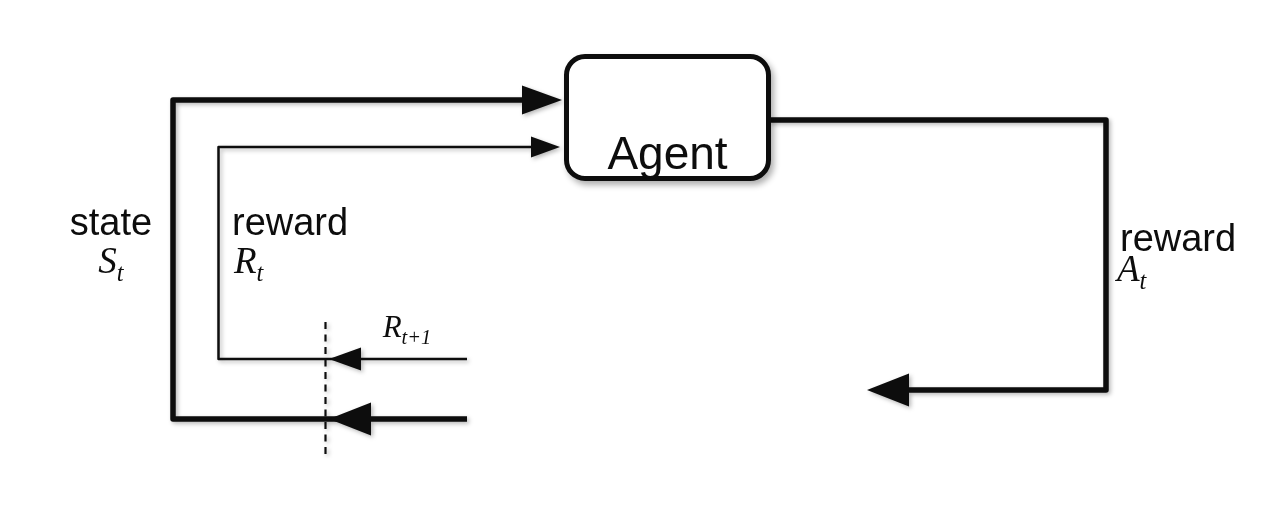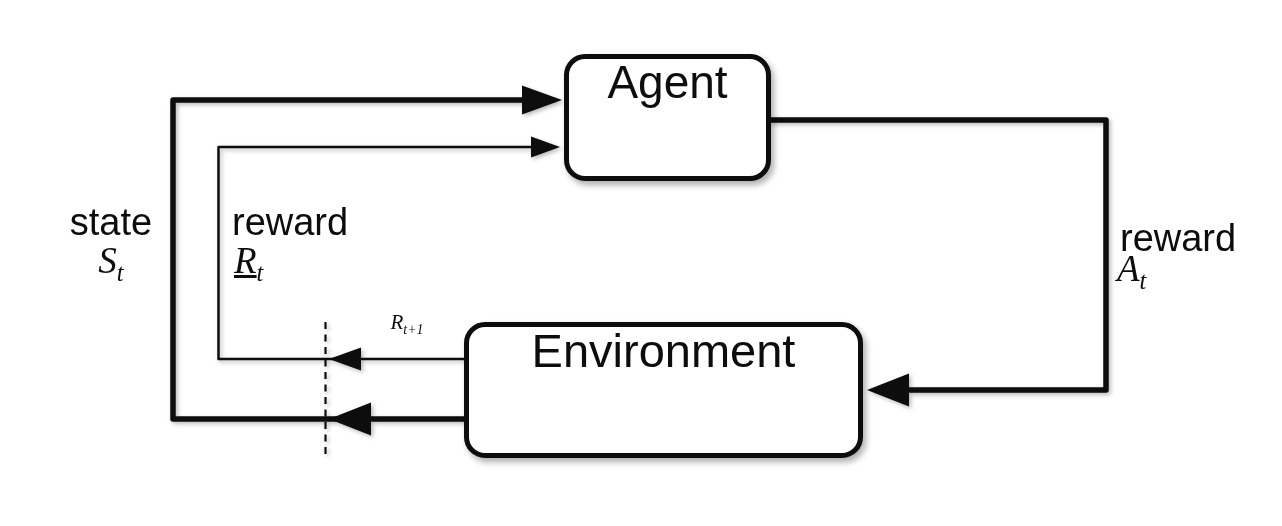--- a/index.html
+++ b/index.html
@@ -24,21 +24,21 @@
     filter: drop-shadow(2px 2.5px 2px rgba(0,0,0,0.28));
   }
   .node {
     position: absolute;
     box-sizing: border-box;
     background: #ffffff;
     border: 5px solid #0d0d0d;
     border-radius: 21px;
     box-shadow: 3px 4px 6px rgba(0,0,0,0.32);
     display: flex;
-    align-items: flex-start;
+    align-items: flex-end;
     justify-content: center;
     line-height: 1;
   }
   .node-agent {
     left: 564px; top: 54px;
     width: 207px; height: 127px;
     font-size: 46px;
   }
   .node-environment {
     left: 464px; top: 322px;
@@ -57,27 +57,27 @@
     font-family: "Liberation Serif", serif;
     font-style: italic;
     font-size: 37px;
   }
   .math sub {
     font-size: 0.66em;
     font-style: italic;
     line-height: 0;
   }
   .math-sm {
-    font-size: 21px;
+    font-size: 31px;
   }
   .ctr { text-align: center; }
   .lbl-state       { left: 55px;   top: 203px; width: 112px; }
   .lbl-state-sym   { left: 55px;   top: 242px; width: 112px; }
   .lbl-reward      { left: 232px;  top: 203px; }
-  .lbl-reward-sym  { left: 234px;  top: 242px; text-decoration: underline; }
+  .lbl-reward-sym  { left: 234px;  top: 242px; }
   .lbl-action      { left: 1120px; top: 219px; }
   .lbl-action-sym  { left: 1117px; top: 250px; }
   .lbl-next-reward { left: 348px;  top: 311px; width: 118px; }
   .lbl-next-state  { left: 348px;  top: 370px; width: 118px; }
 </style>
 </head>
 <body>
 
 <div class="canvas">
 
@@ -92,23 +92,20 @@
     <polygon points="329,359 361,347.5 361,370.5" fill="#0d0d0d"></polygon>
 
     <path d="M 769 120 H 1106 V 390 H 902" fill="none" stroke="#0d0d0d" stroke-width="5.5" stroke-linejoin="round"></path>
     <polygon points="867,390 909,373.5 909,406.5" fill="#0d0d0d"></polygon>
 
     <line x1="325.5" y1="322" x2="325.5" y2="458" stroke="#0d0d0d" stroke-width="2.2" stroke-dasharray="7 5.5"></line>
   </svg>
 
   <div class="node node-agent">
     <span>Agent</span>
-  </div>
-  <div class="node node-environment">
-    <span>Environment</span>
   </div>
 
   <div class="lbl word ctr lbl-state">
     <span>state</span>
   </div>
   <div class="lbl word lbl-reward">
     <span>reward</span>
   </div>
 
   <div class="lbl math ctr lbl-state-sym">

